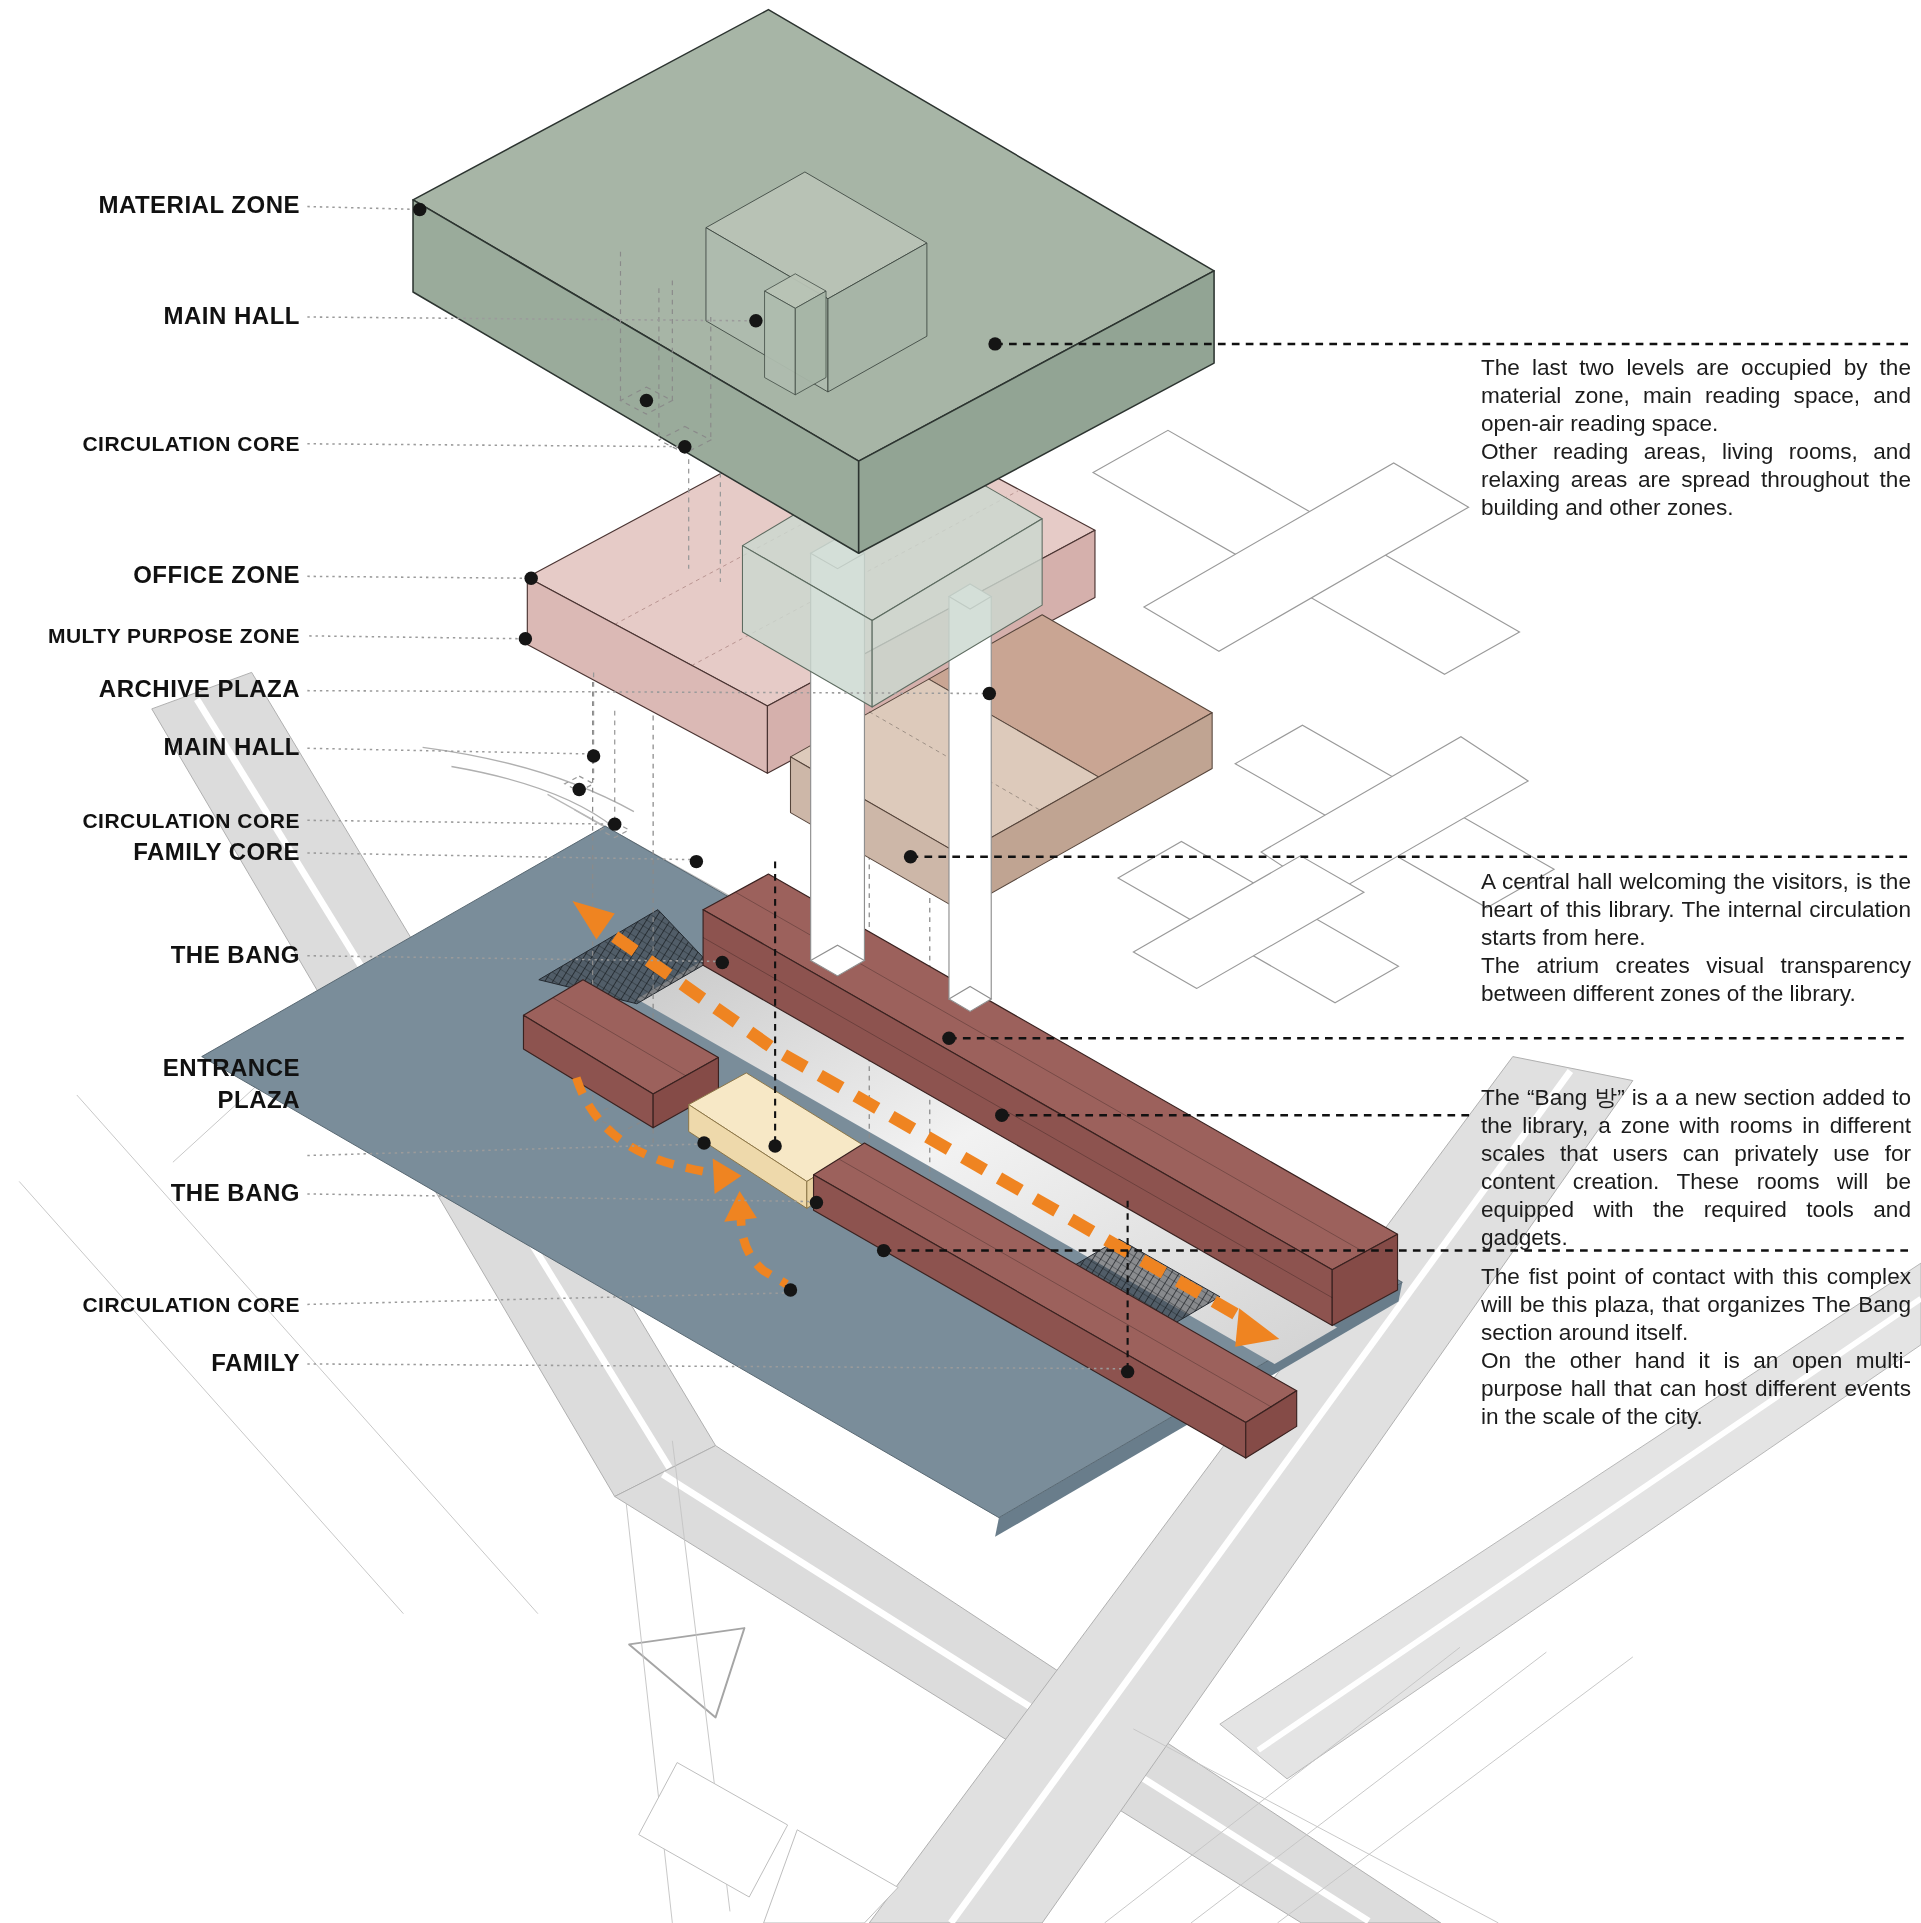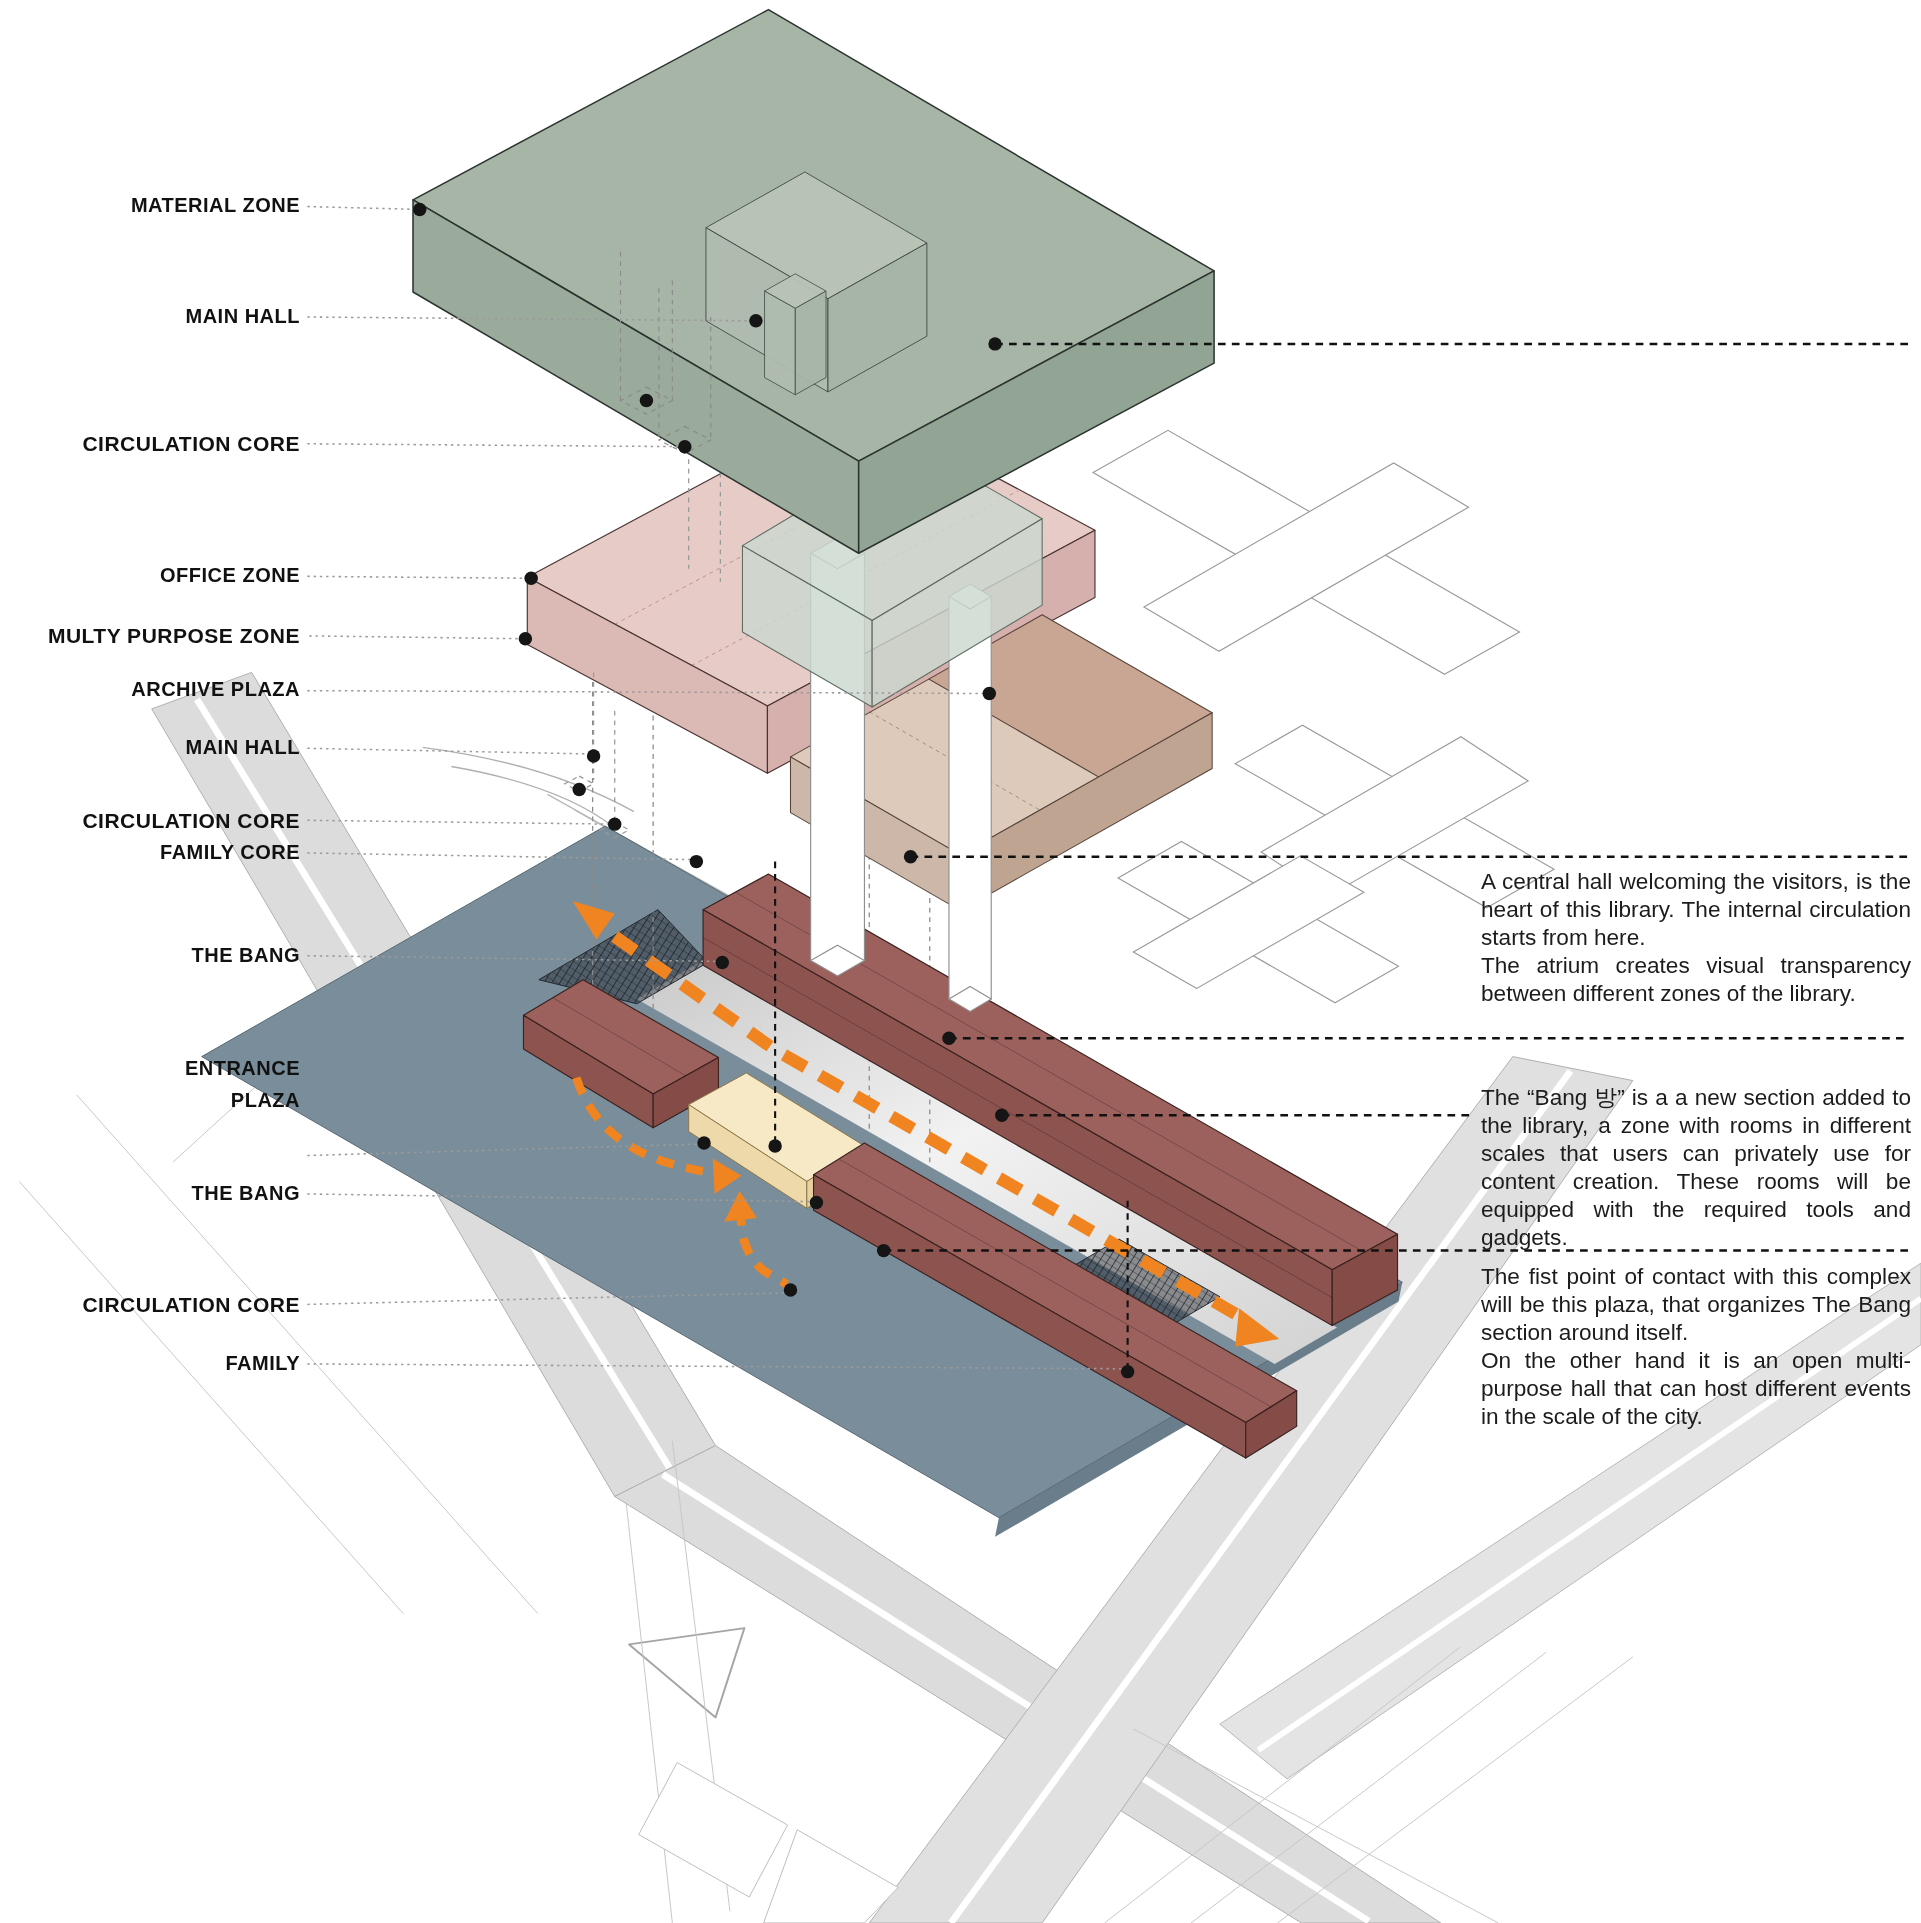--- a/index.html
+++ b/index.html
@@ -1,19 +1,19 @@
 <!DOCTYPE html>
 <html><head>
 <meta charset="utf-8">
 <style>
   html,body{margin:0;padding:0;background:#fff;}
   #page{position:relative;width:1921px;height:1923px;background:#fff;overflow:hidden;
         font-family:"Liberation Sans",sans-serif;}
   #diagram{position:absolute;left:0;top:0;}
-  .lbl{position:absolute;right:1621px;font-weight:700;font-size:20px;line-height:32px;
+  .lbl{position:absolute;right:1621px;font-weight:700;font-size:24px;line-height:32px;
        letter-spacing:0.5px;color:#111;text-align:right;white-space:pre-line;}
   .lbl.sm{font-size:21px;line-height:25px;text-align:center;}
   .para{position:absolute;left:1481px;width:430px;font-size:22.6px;line-height:28px;
         color:#1c1c1c;text-align:justify;white-space:pre-line;}
 </style>
 </head>
 <body>
 
 <div id="page">
 
@@ -257,20 +257,22 @@
   <div class="lbl" style="top:731px">MAIN HALL</div>
   <div class="lbl sm" style="top:808px">CIRCULATION CORE</div>
   <div class="lbl" style="top:836px">FAMILY CORE</div>
   <div class="lbl" style="top:939px">THE BANG</div>
   <div class="lbl" style="top:1052px">ENTRANCE
 PLAZA</div>
   <div class="lbl" style="top:1177px">THE BANG</div>
   <div class="lbl sm" style="top:1292px">CIRCULATION CORE</div>
   <div class="lbl" style="top:1347px">FAMILY</div>
 
+  <div class="para" style="top:354px">The last two levels are occupied by the material zone, main reading space, and open-air reading space.
+Other reading areas,  living rooms, and relaxing areas are spread throughout the building and other zones.</div>
   <div class="para" style="top:868px">A central hall welcoming the visitors, is the heart of this library. The internal circulation starts from here.
 The atrium creates visual transparency between different zones of the library.</div>
   <div class="para" style="top:1084px">The “Bang 방” is a a new section added to the library, a zone with rooms in different scales that users can privately use for content creation. These rooms will be equipped with the required tools and gadgets.</div>
   <div class="para" style="top:1263px">The fist point of contact with this complex will be this plaza, that organizes The Bang section around itself.
 On the other hand it is an open multi-purpose hall that can host different events in the scale of the city.</div>
 
 </div>
 
 
 </body></html>

